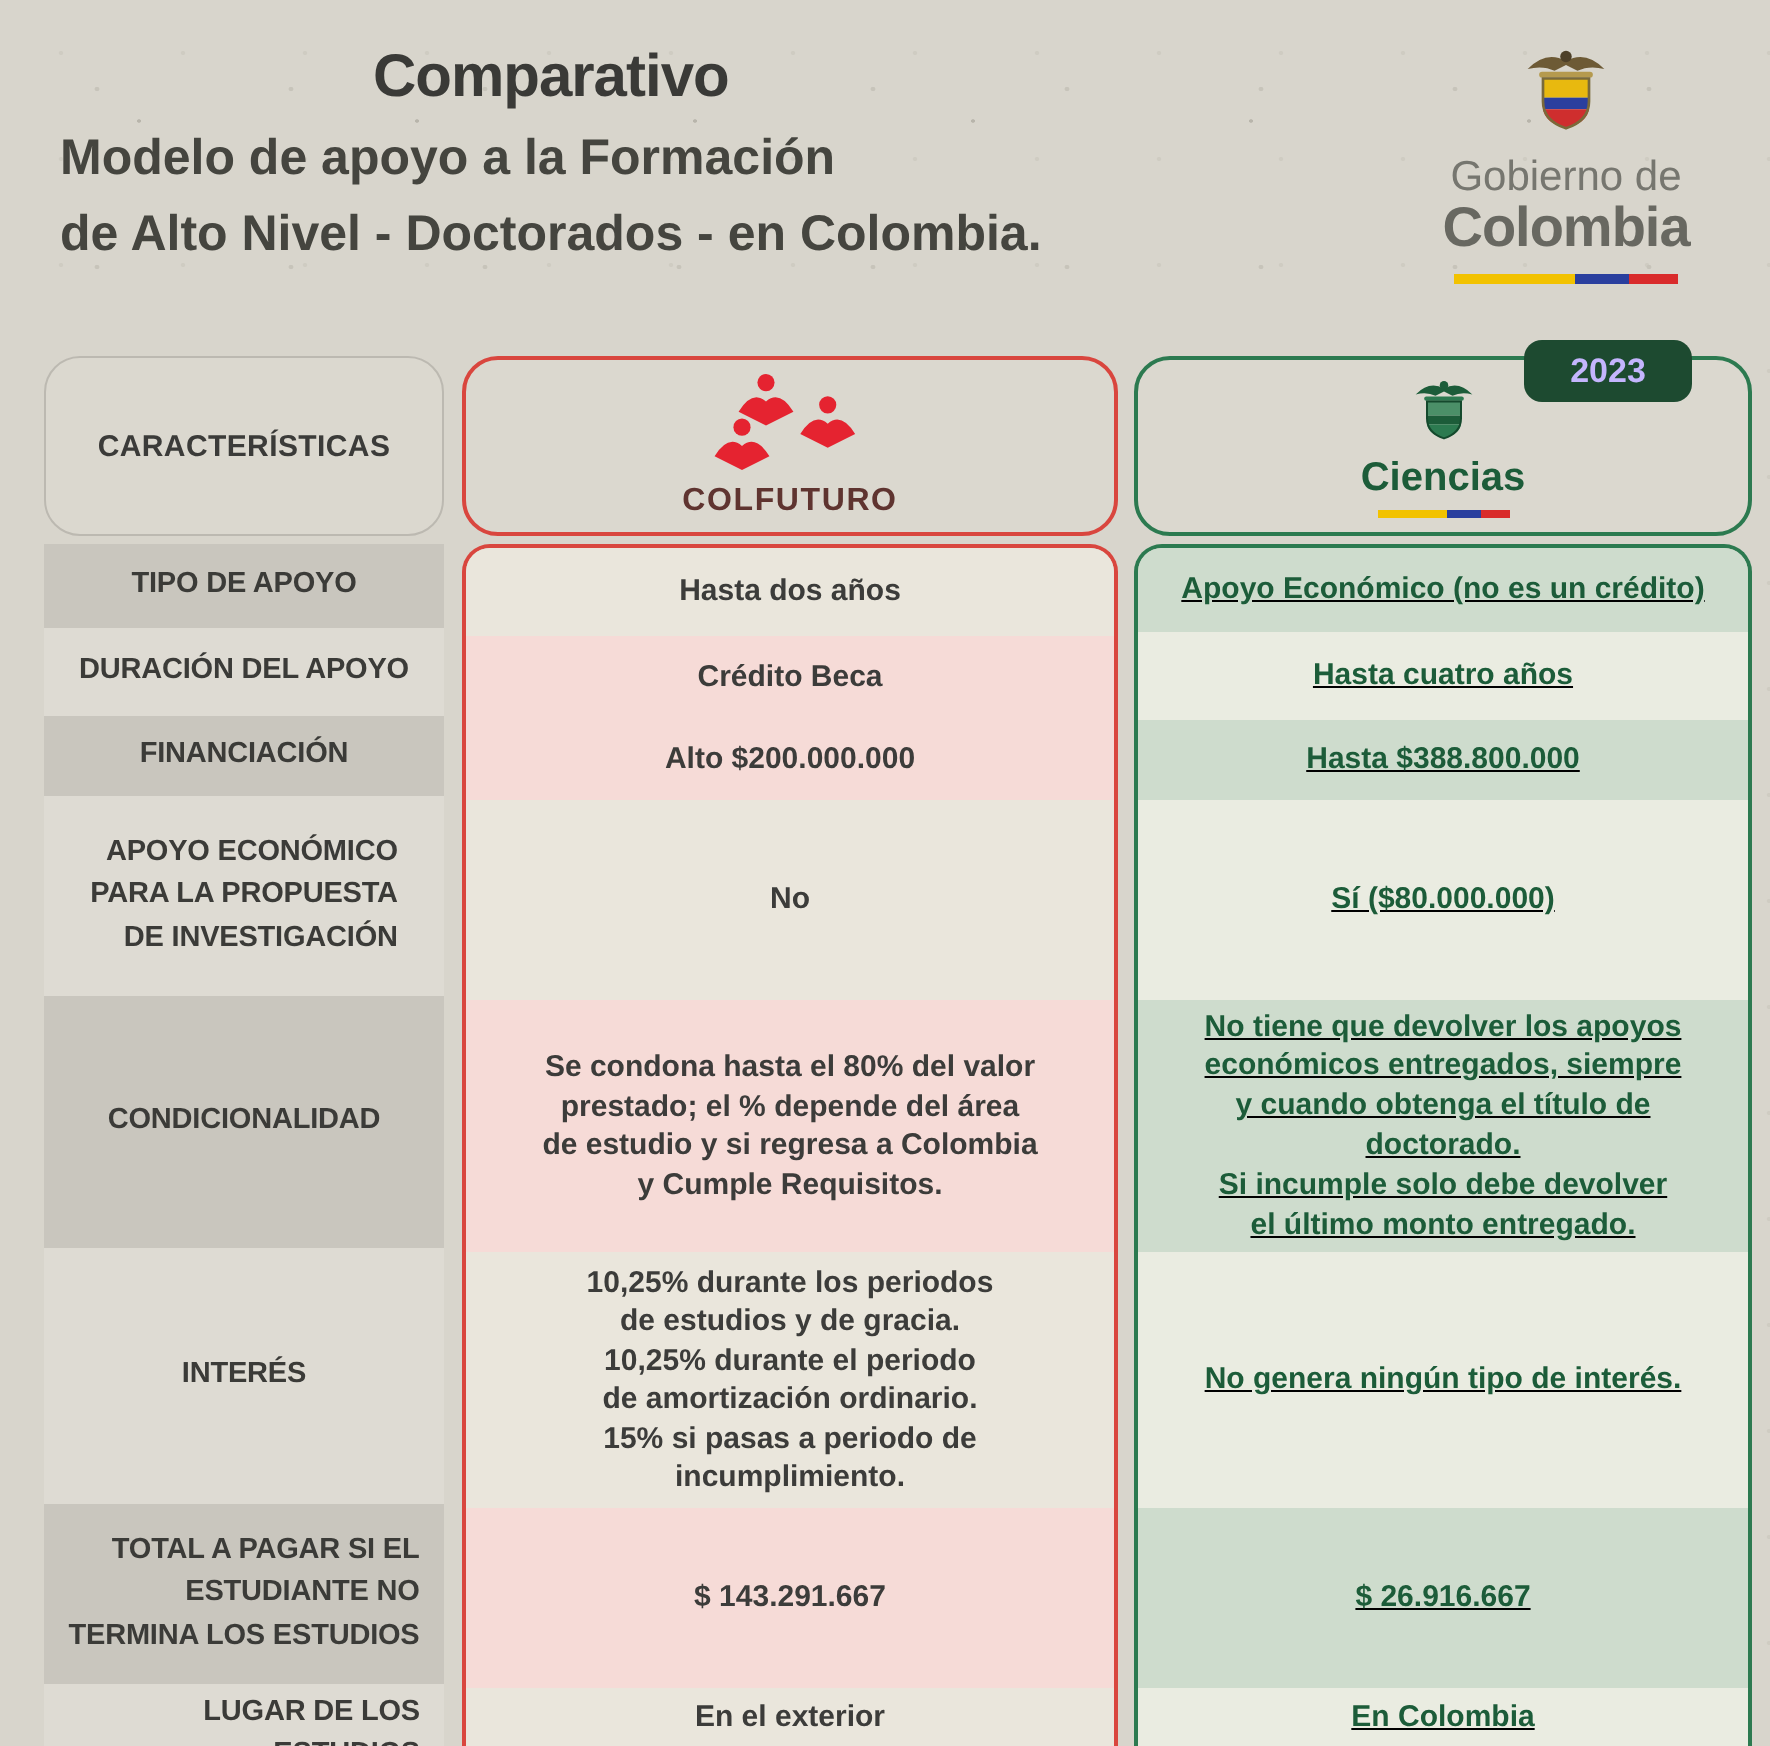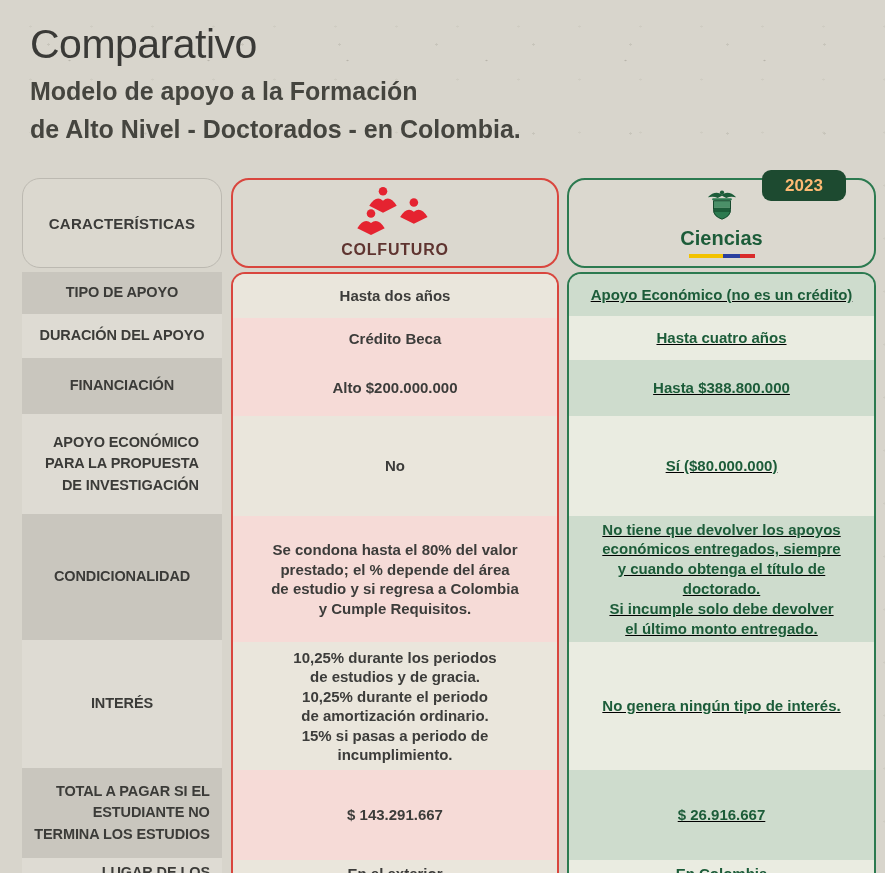--- a/index.html
+++ b/index.html
@@ -8,21 +8,21 @@
     position:relative;width:885px;height:873px;overflow:hidden;
     background-color:#d8d5cc;
     background-image:
       radial-gradient(#c7c4ba 1px, transparent 1.4px),
       radial-gradient(#cfccc2 1px, transparent 1.3px),
       radial-gradient(#b8b5ab 0.8px, transparent 1.2px);
     background-size:97px 89px, 61px 53px, 139px 121px;
   }
   
   .title-block{position:absolute;left:30px;top:22px;}
-  .title{font-size:41px;font-weight:400;color:#3a3a37;letter-spacing:-0.5px;line-height:1.1;}
+  .title{font-size:30px;font-weight:700;color:#3a3a37;letter-spacing:-0.5px;line-height:1.1;text-align:center;}
   .subtitle{margin-top:6px;font-size:25px;font-weight:600;color:#45453f;line-height:1.5;white-space:pre-line;}
   
   .gov-logo{position:absolute;right:22px;top:22px;width:160px;text-align:center;}
   .gov-line1{font-size:21px;color:#76766f;font-weight:400;margin-top:4px;}
   .gov-line2{font-size:28px;color:#686861;font-weight:700;margin-top:-3px;letter-spacing:-0.5px;}
   .tricolor{height:5px;width:112px;margin:7px auto 0;
     background:linear-gradient(to right,#f2c200 0 54%,#2a3f9e 54% 78%,#d92b2b 78% 100%);}
   
   .col{position:absolute;top:178px;bottom:0;}
   .col-features{left:22px;width:200px;}
@@ -32,21 +32,21 @@
     display:flex;flex-direction:column;align-items:center;justify-content:center;}
   .features-header{background:#dbd8cf;border:1.5px solid #bcb9b1;
     font-size:15px;font-weight:700;color:#3b3b39;letter-spacing:0.2px;}
   .colfuturo-header{background:#dbd8cf;border:2px solid #d9463e;}
   .ciencias-header{background:#dbd8cf;border:2px solid #2c7a50;position:relative;}
   .col-body{position:absolute;top:94px;bottom:0;left:0;right:0;box-sizing:border-box;
     display:flex;flex-direction:column;overflow:hidden;}
   .body-colfuturo{border:2px solid #d9463e;border-bottom:none;border-radius:14px 14px 0 0;}
   .body-ciencias{border:2px solid #2c7a50;border-bottom:none;border-radius:14px 14px 0 0;text-decoration:underline;}
   
-  .r1{height:42px;} .r2{height:44px;} .r3{height:56px;} .r4{height:100px;}
+  .r1{height:42px;} .r2{height:44px;} .r3{height:40px;} .r4{height:100px;}
   .r5{height:126px;} .r6{height:128px;} .r7{height:90px;} .r8{flex:1;}
   .cell{box-sizing:border-box;display:flex;align-items:center;justify-content:center;
     text-align:center;white-space:pre-line;padding:4px 12px;flex:0 0 auto;}
   .r8.cell{flex:1 1 auto;}
   
   .band-dark{background:#c9c6be;}
   .band-light{background:#dedbd3;}
   .label-cell{font-size:14.5px;font-weight:700;color:#3b3b38;line-height:1.45;letter-spacing:-0.1px;text-align:right;}
   
   .cf-tint{background:#f6dbd7;}
@@ -56,34 +56,50 @@
   .ci-tint{background:#cedccd;}
   .ci-plain{background:#eaece1;}
   .ci-cell{font-size:15px;font-weight:700;color:#1c5c39;line-height:1.32;}
   
   .cf-wordmark{font-size:16px;font-weight:700;color:#5f3430;letter-spacing:0.8px;margin-top:2px;}
   
   .ci-name{font-size:20px;font-weight:800;color:#1c5c39;margin-top:1px;}
   .ci-tricolor{height:4px;width:66px;margin-top:4px;
     background:linear-gradient(to right,#f2c200 0 52%,#2a3f9e 52% 78%,#d92b2b 78% 100%);}
   .badge-2023{position:absolute;top:-10px;right:28px;width:84px;height:31px;border-radius:9px;
-    background:#1d4a30;color:#fdba74;font-size:17px;font-weight:700;
+    background:#1d4a30;color:#c4b5fd;font-size:17px;font-weight:700;
     display:flex;align-items:center;justify-content:center;}
 </style>
 </head>
 <body>
 
 <div class="page">
 
   <div class="title-block">
     <div class="title">Comparativo</div>
     <div class="subtitle">Modelo de apoyo a la Formación
 de Alto Nivel - Doctorados - en Colombia.</div>
   </div>
 
+  <div class="gov-logo">
+    <span>
+      <svg width="46" height="46" viewBox="0 0 48 48">
+        <path d="M4 13 Q14 3 24 9 Q34 3 44 13 Q36 11 30 14 L24 11 L18 14 Q12 11 4 13 Z" fill="#6d5a35"></path>
+        <circle cx="24" cy="6.5" r="3" fill="#4d4028"></circle>
+        <rect x="10" y="14.5" width="28" height="3" rx="1.5" fill="#b59a4e"></rect>
+        <rect x="12" y="18" width="24" height="10" fill="#e8b90f"></rect>
+        <rect x="12" y="28" width="24" height="6" fill="#2a3f9e"></rect>
+        <path d="M12 34 h24 q-1 7 -12 10 q-11 -3 -12 -10 Z" fill="#cf2e2e"></path>
+        <path d="M12 18 h24 v12 q0 10 -12 14 q-12 -4 -12 -14 Z" fill="none" stroke="#7a6a3a" stroke-width="1.4"></path>
+      </svg>
+    </span>
+    <div class="gov-line1">Gobierno de</div>
+    <div class="gov-line2">Colombia</div>
+    <div class="tricolor"></div>
+  </div>
 
   <div class="col col-features">
     <div class="col-header features-header">CARACTERÍSTICAS</div>
     <div class="col-body">
       <div class="cell label-cell band-dark r1">TIPO DE APOYO</div>
       <div class="cell label-cell band-light r2">DURACIÓN DEL APOYO</div>
       <div class="cell label-cell band-dark r3">FINANCIACIÓN</div>
       <div class="cell label-cell band-light r4">APOYO ECONÓMICO
 PARA LA PROPUESTA
 DE INVESTIGACIÓN</div>

